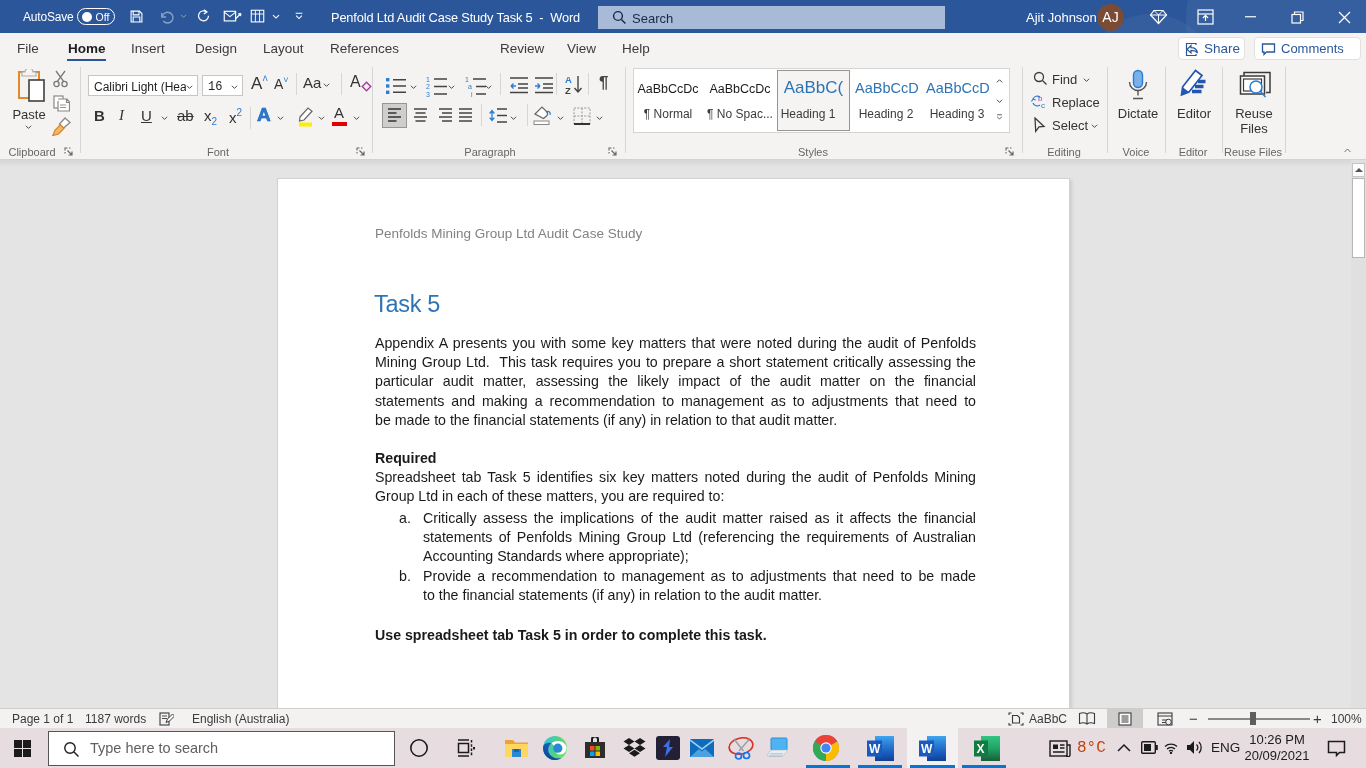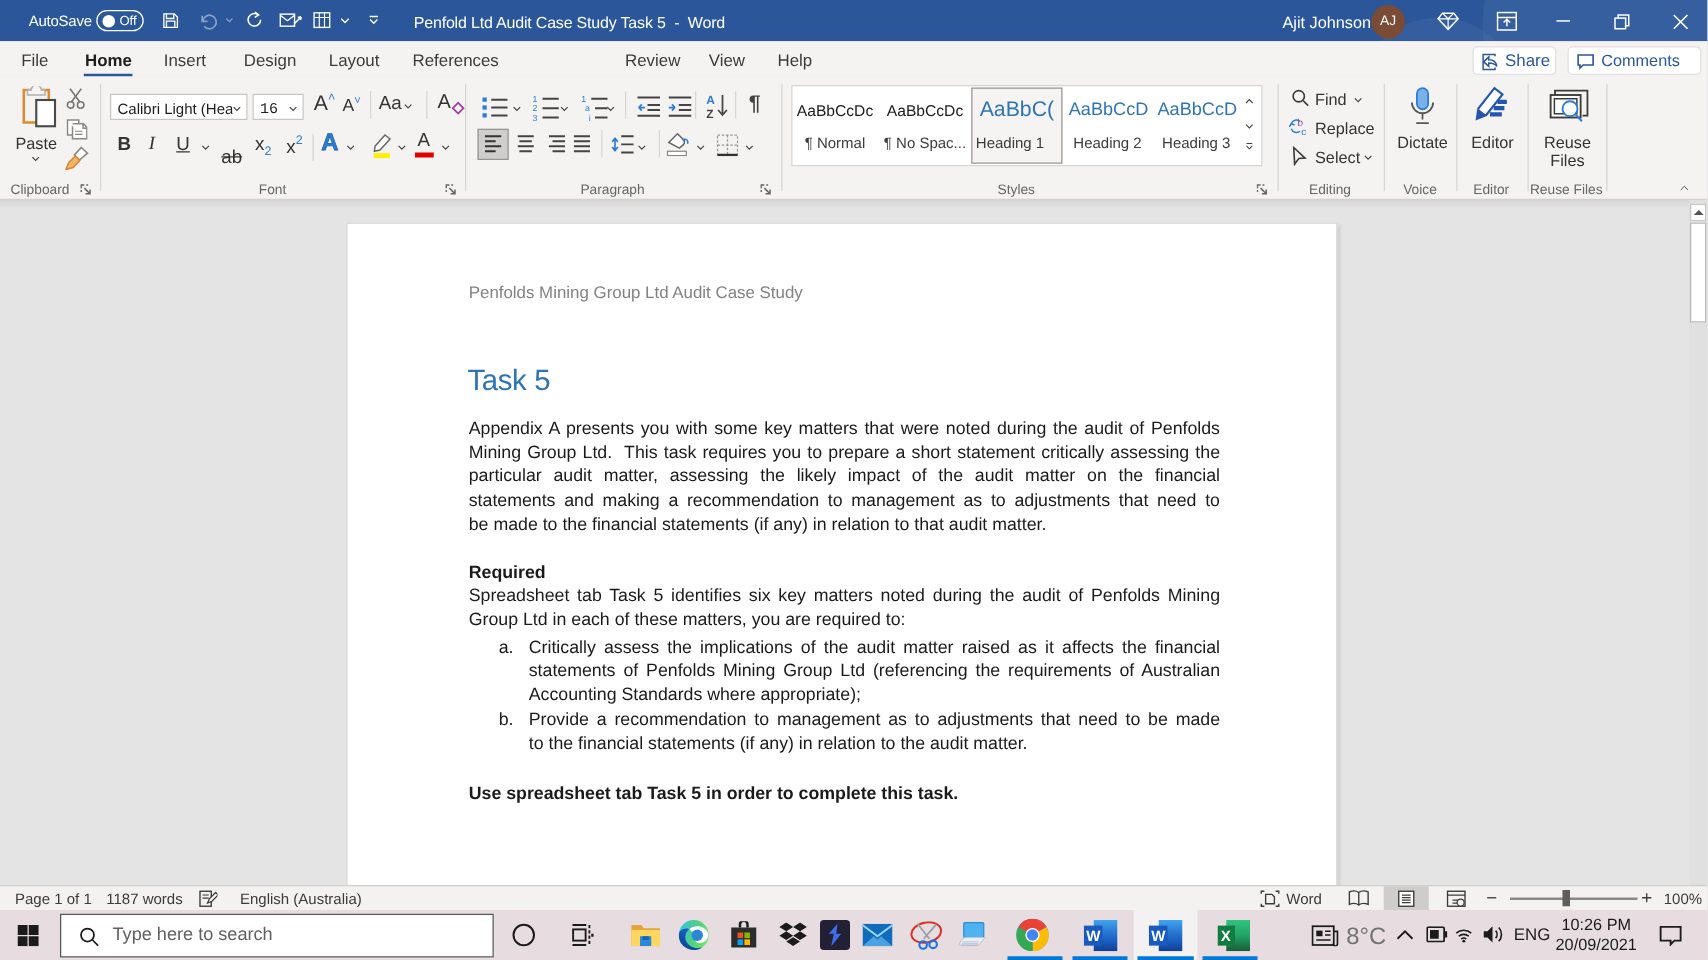--- a/index.html
+++ b/index.html
@@ -12,21 +12,21 @@
 #titlebar { position:absolute; left:0; top:0; width:1366px; height:33px; background:#2b579a; overflow:hidden; }
 #titlebar .deco1 { position:absolute; right:-30px; top:-85px; width:210px; height:210px; border-radius:50%; background:rgba(255,255,255,0.05); }
 #titlebar .deco2 { position:absolute; right:150px; top:14px; width:130px; height:130px; border-radius:50%; background:rgba(255,255,255,0.045); }
 .tb-txt { color:#ffffff; font-size:14px; position:absolute; top:9px; }
 #autosave-pill { position:absolute; left:77px; top:8px; width:38px; height:17px; border:1px solid #fff; border-radius:9px; }
 #autosave-pill .knob { position:absolute; left:3.5px; top:2.5px; width:10px; height:10px; border-radius:50%; background:#fff; }
 #autosave-pill .off { position:absolute; left:17.5px; top:2px; font-size:10.5px; color:#fff; }
 #tsearch { position:absolute; left:598px; top:6px; width:347px; height:23px; background:#a7bad7; }
 #tsearch .mag { position:absolute; left:14px; top:4px; }
 #tsearch .stext { position:absolute; left:34px; top:4.5px; color:#16294d; font-size:13px; }
-#avatar { position:absolute; left:1097px; top:4px; width:27px; height:27px; border-radius:50%; background:#7a4b35; color:#fff; font-size:11px; text-align:center; line-height:27px; }
+#avatar { position:absolute; left:1097px; top:4px; width:27px; height:27px; border-radius:50%; background:#7a4b35; color:#fff; font-size:14px; text-align:center; line-height:27px; }
 
 
 #tabrow { position:absolute; left:0; top:33px; width:1366px; height:28px; background:#f4f3f1; }
 .rtab { position:absolute; top:8px; font-size:13.5px; color:#3b3b3b; }
 #tab-home { color:#1e1e1e; font-weight:bold; }
 #home-underline { position:absolute; left:67px; top:26px; width:39px; height:3px; background:#2b579a; }
 .topbtn { position:absolute; top:4px; height:23px; border:1px solid #e2e0de; border-radius:4px; background:#fff; color:#2b579a; font-size:13.5px; }
 
 
 #ribbon { position:absolute; left:0; top:61px; width:1366px; height:99px; background:#f4f3f1; border-bottom:1px solid #d4d2d0; }
@@ -94,20 +94,27 @@
     </svg>
     <svg class="abs" style="left:272px; top:14px;" width="8" height="6" viewBox="0 0 9 7">
         <path d="M1 1.2 l3.5 3.5 L8 1.2" fill="none" stroke="#fff" stroke-width="1.3"></path>
       </svg>
     
     <svg class="abs" style="left:294px; top:12px;" width="10" height="9" viewBox="0 0 12 10">
         <path d="M2 1 h8 M2.5 4 l3.5 3.5 L9.5 4" fill="none" stroke="#fff" stroke-width="1.3"></path>
       </svg>
   </span>
   <span class="tb-txt" style="left:331px; top:9.5px; font-size:12.8px; letter-spacing:-0.15px;">Penfold Ltd Audit Case Study Task 5&nbsp; -&nbsp; Word</span>
+  <div id="tsearch">
+    <svg class="mag" width="15" height="15" viewBox="0 0 15 15">
+        <circle cx="6" cy="6" r="4.4" fill="none" stroke="#16294d" stroke-width="1.4"></circle>
+        <line x1="9.4" y1="9.4" x2="13.4" y2="13.4" stroke="#16294d" stroke-width="1.4"></line>
+      </svg>
+    <span class="stext">Search</span>
+  </div>
   <span class="tb-txt" style="left:1026px; top:10px; font-size:13px;">Ajit Johnson</span>
   <div id="avatar">AJ</div>
   
   <svg class="abs" style="left:1149px; top:9px;" width="19" height="16" viewBox="0 0 19 16">
     <path d="M5 1.5 h9 l3.5 4.5 l-8 8.5 l-8-8.5 z" fill="none" stroke="#fff" stroke-width="1.2"></path>
     <path d="M1.5 6 h16 M5 1.5 l4.5 4.5 l4.5-4.5 M9.5 6 v8.5" fill="none" stroke="#fff" stroke-width="1"></path>
   </svg>
   
   <svg class="abs" style="left:1197px; top:9px;" width="17" height="16" viewBox="0 0 17 16">
     <rect x="1" y="1" width="15" height="14" fill="none" stroke="#fff" stroke-width="1.2"></rect>
@@ -239,21 +246,21 @@
   <svg class="abs" style="left:361px; top:20px;" width="11" height="11" viewBox="0 0 11 11">
       <rect x="2.5" y="2.5" width="6" height="6" transform="rotate(45 5.5 5.5)" fill="none" stroke="#a33ba3" stroke-width="1.4"></rect>
     </svg>
 
   <span class="abs" style="left:94px; top:46px; font-size:15px; font-weight:bold; color:#333;">B</span>
   <span class="abs" style="left:119px; top:46px; font-size:15px; font-style:italic; font-family:'Liberation Serif',serif; color:#333;">I</span>
   <span class="abs" style="left:141px; top:46px; font-size:15px; text-decoration:underline; color:#333;">U</span>
   <svg class="chev" style="left:161px; top:54px;" width="8" height="6" viewBox="0 0 8 6">
       <path d="M1 1 l3 3 l3-3" fill="none" stroke="#444" stroke-width="1.1"></path>
     </svg>
-  <span class="abs" style="left:177px; top:56px; font-size:15px; text-decoration:line-through; color:#333;">ab</span>
+  <span class="abs" style="left:177px; top:46px; font-size:15px; text-decoration:line-through; color:#333;">ab</span>
   <span class="abs" style="left:204px; top:46px; font-size:15px; color:#333;">x<span style="font-size:10px; color:#2b7cd3; vertical-align:-4px;">2</span></span>
   <span class="abs" style="left:229px; top:46px; font-size:15px; color:#333;">x<span style="font-size:10px; color:#2b7cd3; vertical-align:7px;">2</span></span>
   <div class="gsep" style="left:250px; top:46px; height:22px;"></div>
   <span class="abs" style="left:257px; top:43px; font-size:19px; font-weight:bold; color:#2b7cd3; -webkit-text-stroke:0.6px #1a5fa8;">A</span>
   <svg class="chev" style="left:277px; top:54px;" width="8" height="6" viewBox="0 0 8 6">
       <path d="M1 1 l3 3 l3-3" fill="none" stroke="#444" stroke-width="1.1"></path>
     </svg>
 
   <svg class="abs" style="left:294px; top:44px;" width="22" height="22" viewBox="0 0 22 22">
     <path d="M6 12 L14 3 l4 3.2 L10 15 l-4.5 1 z" fill="#fff" stroke="#666" stroke-width="1.2"></path>
@@ -465,21 +472,21 @@
     <rect x="1" y="1" width="9" height="12" fill="none" stroke="#3b3b3b" stroke-width="1.1"></rect>
     <path d="M3 4 h5 M3 6.5 h5" stroke="#3b3b3b" stroke-width="0.9"></path>
     <path d="M13.5 2 l-5 5 l-1.5 3.5 l3.5-1.5 l5-5 z" fill="#fff" stroke="#3b3b3b" stroke-width="1"></path>
   </svg>
   <span class="abs" style="left:192px; top:3px;">English (Australia)</span>
 
   <svg class="abs" style="left:1008px; top:3px;" width="16" height="14" viewBox="0 0 16 14">
     <path d="M1 3 v-2 h2.5 M12.5 1 H15 v2 M15 11 v2 h-2.5 M3.5 13 H1 v-2" fill="none" stroke="#3b3b3b" stroke-width="1.1"></path>
     <path d="M4.5 3.5 h5 l2 2 v5.5 h-7 z" fill="none" stroke="#3b3b3b" stroke-width="1.1"></path>
   </svg>
-  <span class="abs" style="left:1029px; top:3px;">Word</span>
+  <span class="abs" style="left:1029px; top:3px;">AaBbC</span>
   <svg class="abs" style="left:1078px; top:3px;" width="18" height="14" viewBox="0 0 18 14">
     <path d="M9 2 c-2-1.5-5-1.5-7.5-0.5 v10 c2.5-1 5.5-1 7.5 0.5 c2-1.5 5-1.5 7.5-0.5 v-10 C14 0.5 11 0.5 9 2 z M9 2 v10.5" fill="none" stroke="#3b3b3b" stroke-width="1.1"></path>
   </svg>
   <div class="abs" style="left:1107px; top:0px; width:36px; height:20px; background:#cfcdcb;"></div>
   <svg class="abs" style="left:1118px; top:3px;" width="14" height="14" viewBox="0 0 14 14">
     <rect x="1" y="1" width="12" height="12" fill="#fff" stroke="#3b3b3b" stroke-width="1.1"></rect>
     <path d="M3.5 4 h7 M3.5 6 h7 M3.5 8 h7 M3.5 10 h7" stroke="#3b3b3b" stroke-width="1"></path>
   </svg>
   <svg class="abs" style="left:1157px; top:3px;" width="16" height="14" viewBox="0 0 16 14">
     <rect x="1" y="1" width="14" height="12" fill="none" stroke="#3b3b3b" stroke-width="1.1"></rect>
@@ -637,21 +644,21 @@
   <div class="tcell-line" style="left:858px; width:44px;"></div>
   <div class="tcell-line" style="left:910px; width:45px;"></div>
   <div class="tcell-line" style="left:962px; width:44px;"></div>
 
   <svg class="abs" style="left:1049px; top:12px;" width="22" height="17" viewBox="0 0 22 17">
     <rect x="1" y="1" width="17" height="15" fill="none" stroke="#1b1b1b" stroke-width="1.4"></rect>
     <rect x="4" y="4.5" width="5" height="4.5" fill="#1b1b1b"></rect>
     <path d="M11 5 h4.5 M11 8 h4.5 M4 12 h11.5" stroke="#1b1b1b" stroke-width="1.3"></path>
     <path d="M18 5 h3 v10 a1.8 1.8 0 0 1-3.6 0" fill="none" stroke="#1b1b1b" stroke-width="1.4"></path>
   </svg>
-  <span class="abs" style="left:1077px; top:11px; font-size:19px; color:#737373;">8°C</span>
+  <span class="abs" style="left:1077px; top:11px; font-size:16px; color:#c2410c;font-family:Liberation Mono, monospace;">8°C</span>
   <svg class="abs" style="left:1117px; top:15px;" width="14" height="9" viewBox="0 0 14 9">
       <path d="M1 8 L7 2 L13 8" fill="none" stroke="#1b1b1b" stroke-width="1.5"></path>
     </svg>
   <svg class="abs" style="left:1141px; top:13px;" width="17" height="13" viewBox="0 0 17 13">
     <rect x="0.7" y="0.7" width="13.6" height="11.6" rx="1" fill="none" stroke="#1b1b1b" stroke-width="1.4"></rect>
     <rect x="3" y="3" width="7" height="7" fill="#1b1b1b"></rect>
     <rect x="15" y="4" width="1.8" height="5" fill="#1b1b1b"></rect>
   </svg>
   <svg class="abs" style="left:1163px; top:13px;" width="16" height="13" viewBox="0 0 16 13">
     <path d="M2 5.5 a9 9 0 0 1 12 0 M4 8 a6 6 0 0 1 8 0 M6 10.2 a3.2 3.2 0 0 1 4 0" fill="none" stroke="#1b1b1b" stroke-width="1.3"></path>

